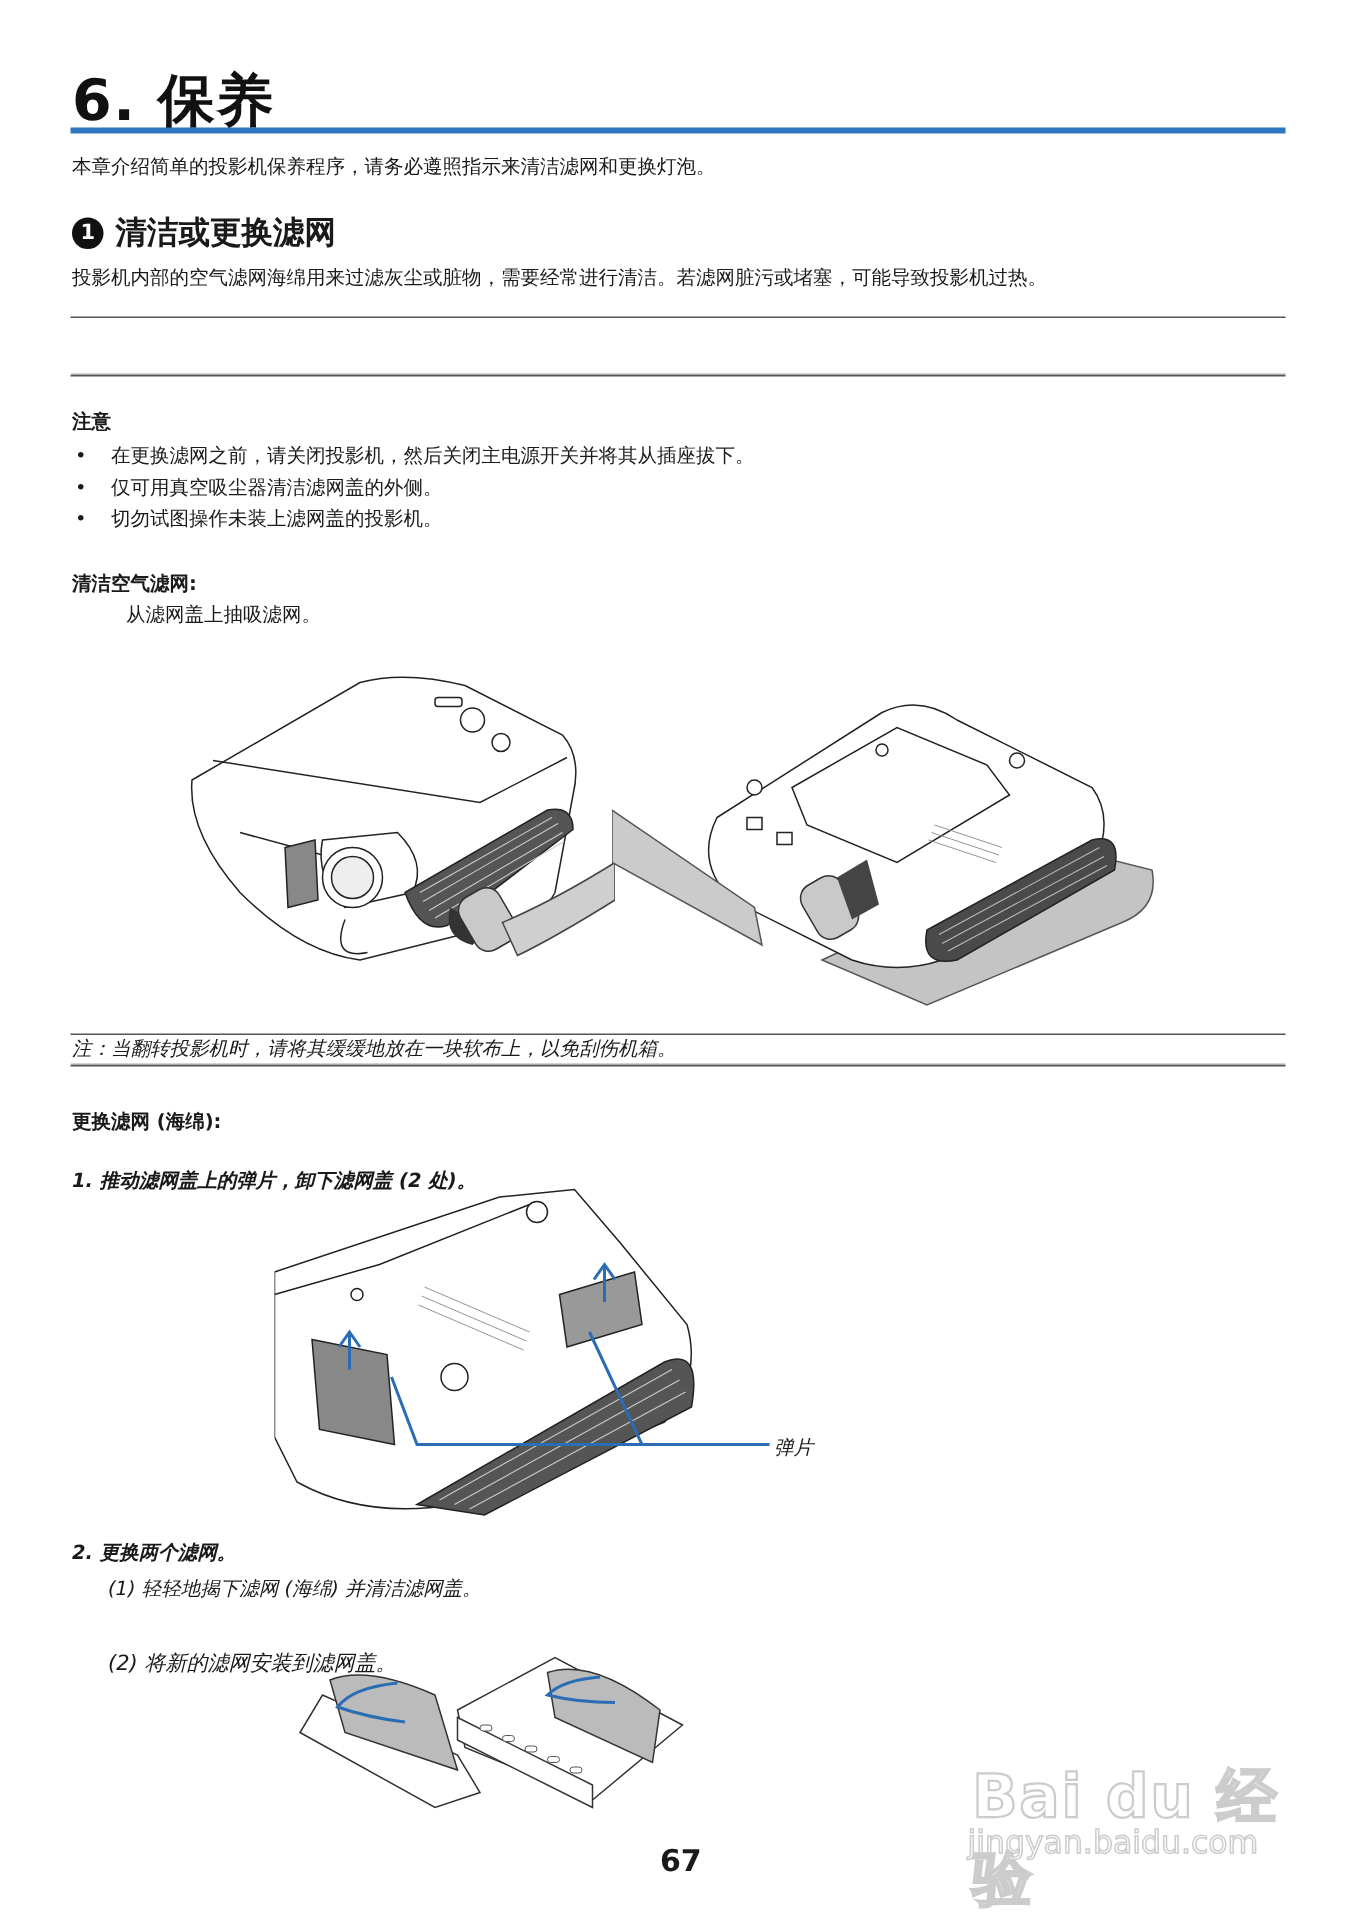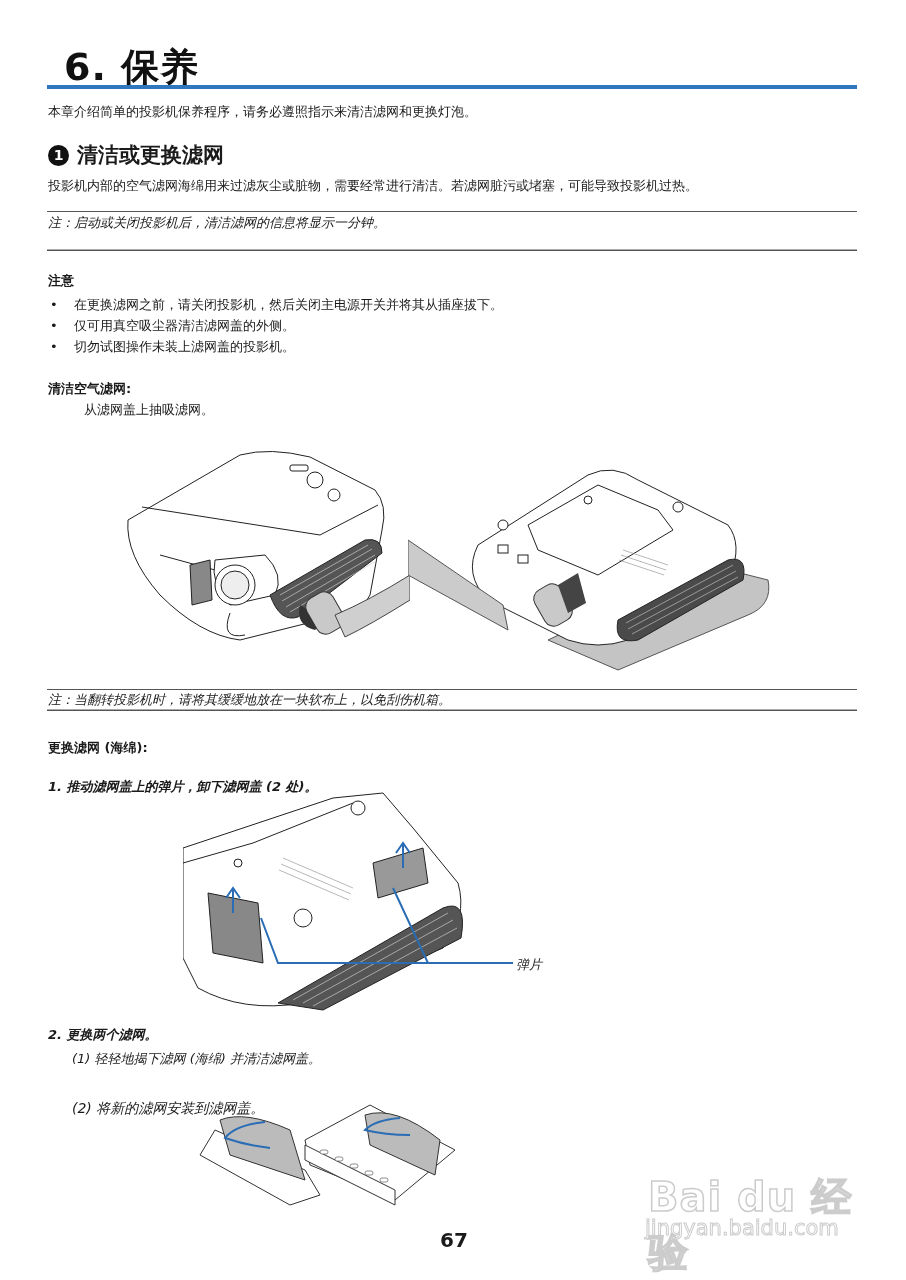--- a/index.html
+++ b/index.html
@@ -1,20 +1,20 @@
 <!DOCTYPE html>
 <html><head>
 <meta charset="utf-8">
 <style>
   html, body { margin: 0; padding: 0; background: #ffffff; }
   body { width: 906px; height: 1280px; position: relative; overflow: hidden;
          font-family: "DejaVu Sans", "Liberation Sans", sans-serif; color: #1a1a1a; }
   .abs { position: absolute; }
 
-  .chapter-title { left: 64px; top: 44px; font-size: 38px; font-weight: bold; letter-spacing: 1px;
+  .chapter-title { left: 48px; top: 44px; font-size: 38px; font-weight: bold; letter-spacing: 1px;
                    font-family: "DejaVu Sans", sans-serif; color: #111; line-height: 46px; }
   .title-rule { left: 47px; top: 85px; width: 810px; height: 4px; background: #2f76c0; }
 
   .intro { left: 48px; top: 103px; font-size: 13px; line-height: 18px; }
 
   .section-title { left: 48px; top: 140px; font-size: 21px; font-weight: bold; line-height: 30px;
                    display: flex; align-items: center; }
   .num-circle { display: inline-flex; width: 21px; height: 21px; border-radius: 50%; background: #111;
                 color: #fff; font-size: 14px; font-weight: bold; align-items: center; justify-content: center;
                 margin-right: 8px; }
@@ -63,21 +63,20 @@
 
 <div class="abs intro">本章介绍简单的投影机保养程序，请务必遵照指示来清洁滤网和更换灯泡。</div>
 
 <div class="abs section-title">
   <span class="num-circle">1</span>
   <span>清洁或更换滤网</span>
 </div>
 <div class="abs section-desc">投影机内部的空气滤网海绵用来过滤灰尘或脏物，需要经常进行清洁。若滤网脏污或堵塞，可能导致投影机过热。</div>
 
 <div class="abs note-box note1">
-  <div class="line">注：启动或关闭投影机后，清洁滤网的信息将显示一分钟。</div>
 </div>
 
 <div class="abs caution-head">注意</div>
 <ul class="abs bullets">
   <li><span class="dot">•</span><span>在更换滤网之前，请关闭投影机，然后关闭主电源开关并将其从插座拔下。</span></li>
   <li><span class="dot">•</span><span>仅可用真空吸尘器清洁滤网盖的外侧。</span></li>
   <li><span class="dot">•</span><span>切勿试图操作未装上滤网盖的投影机。</span></li>
 </ul>
 
 <div class="abs clean-head">清洁空气滤网:</div>

